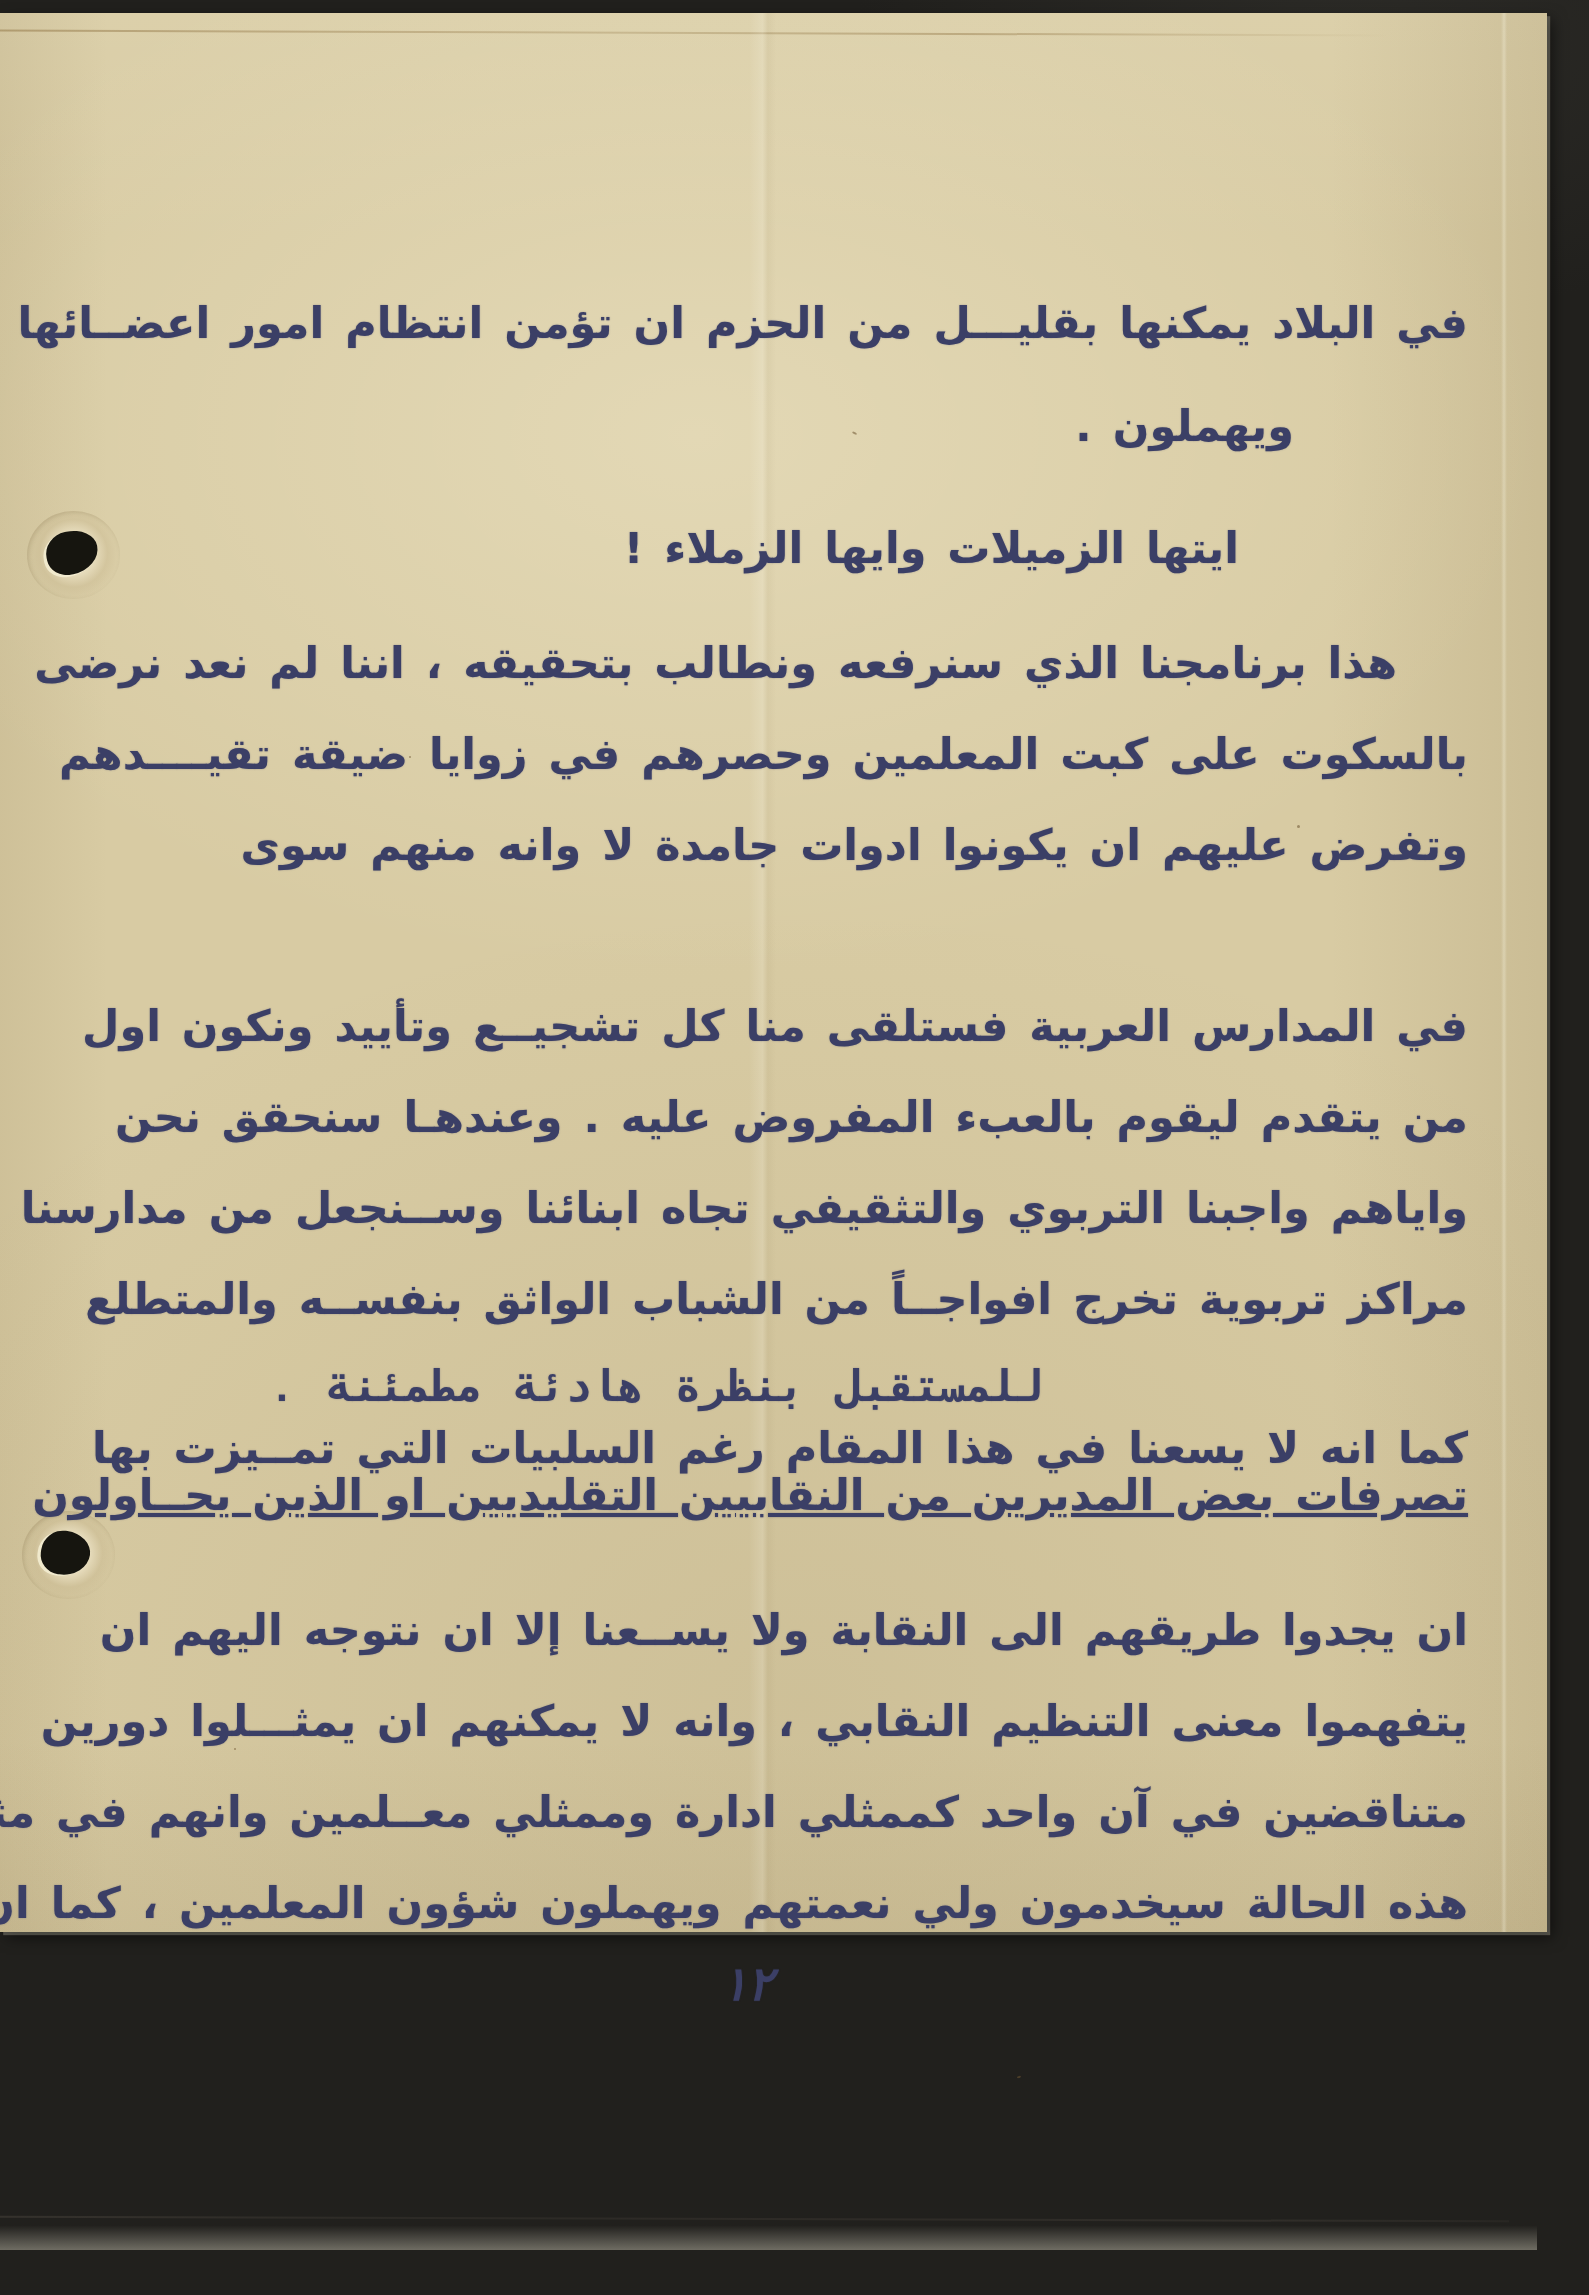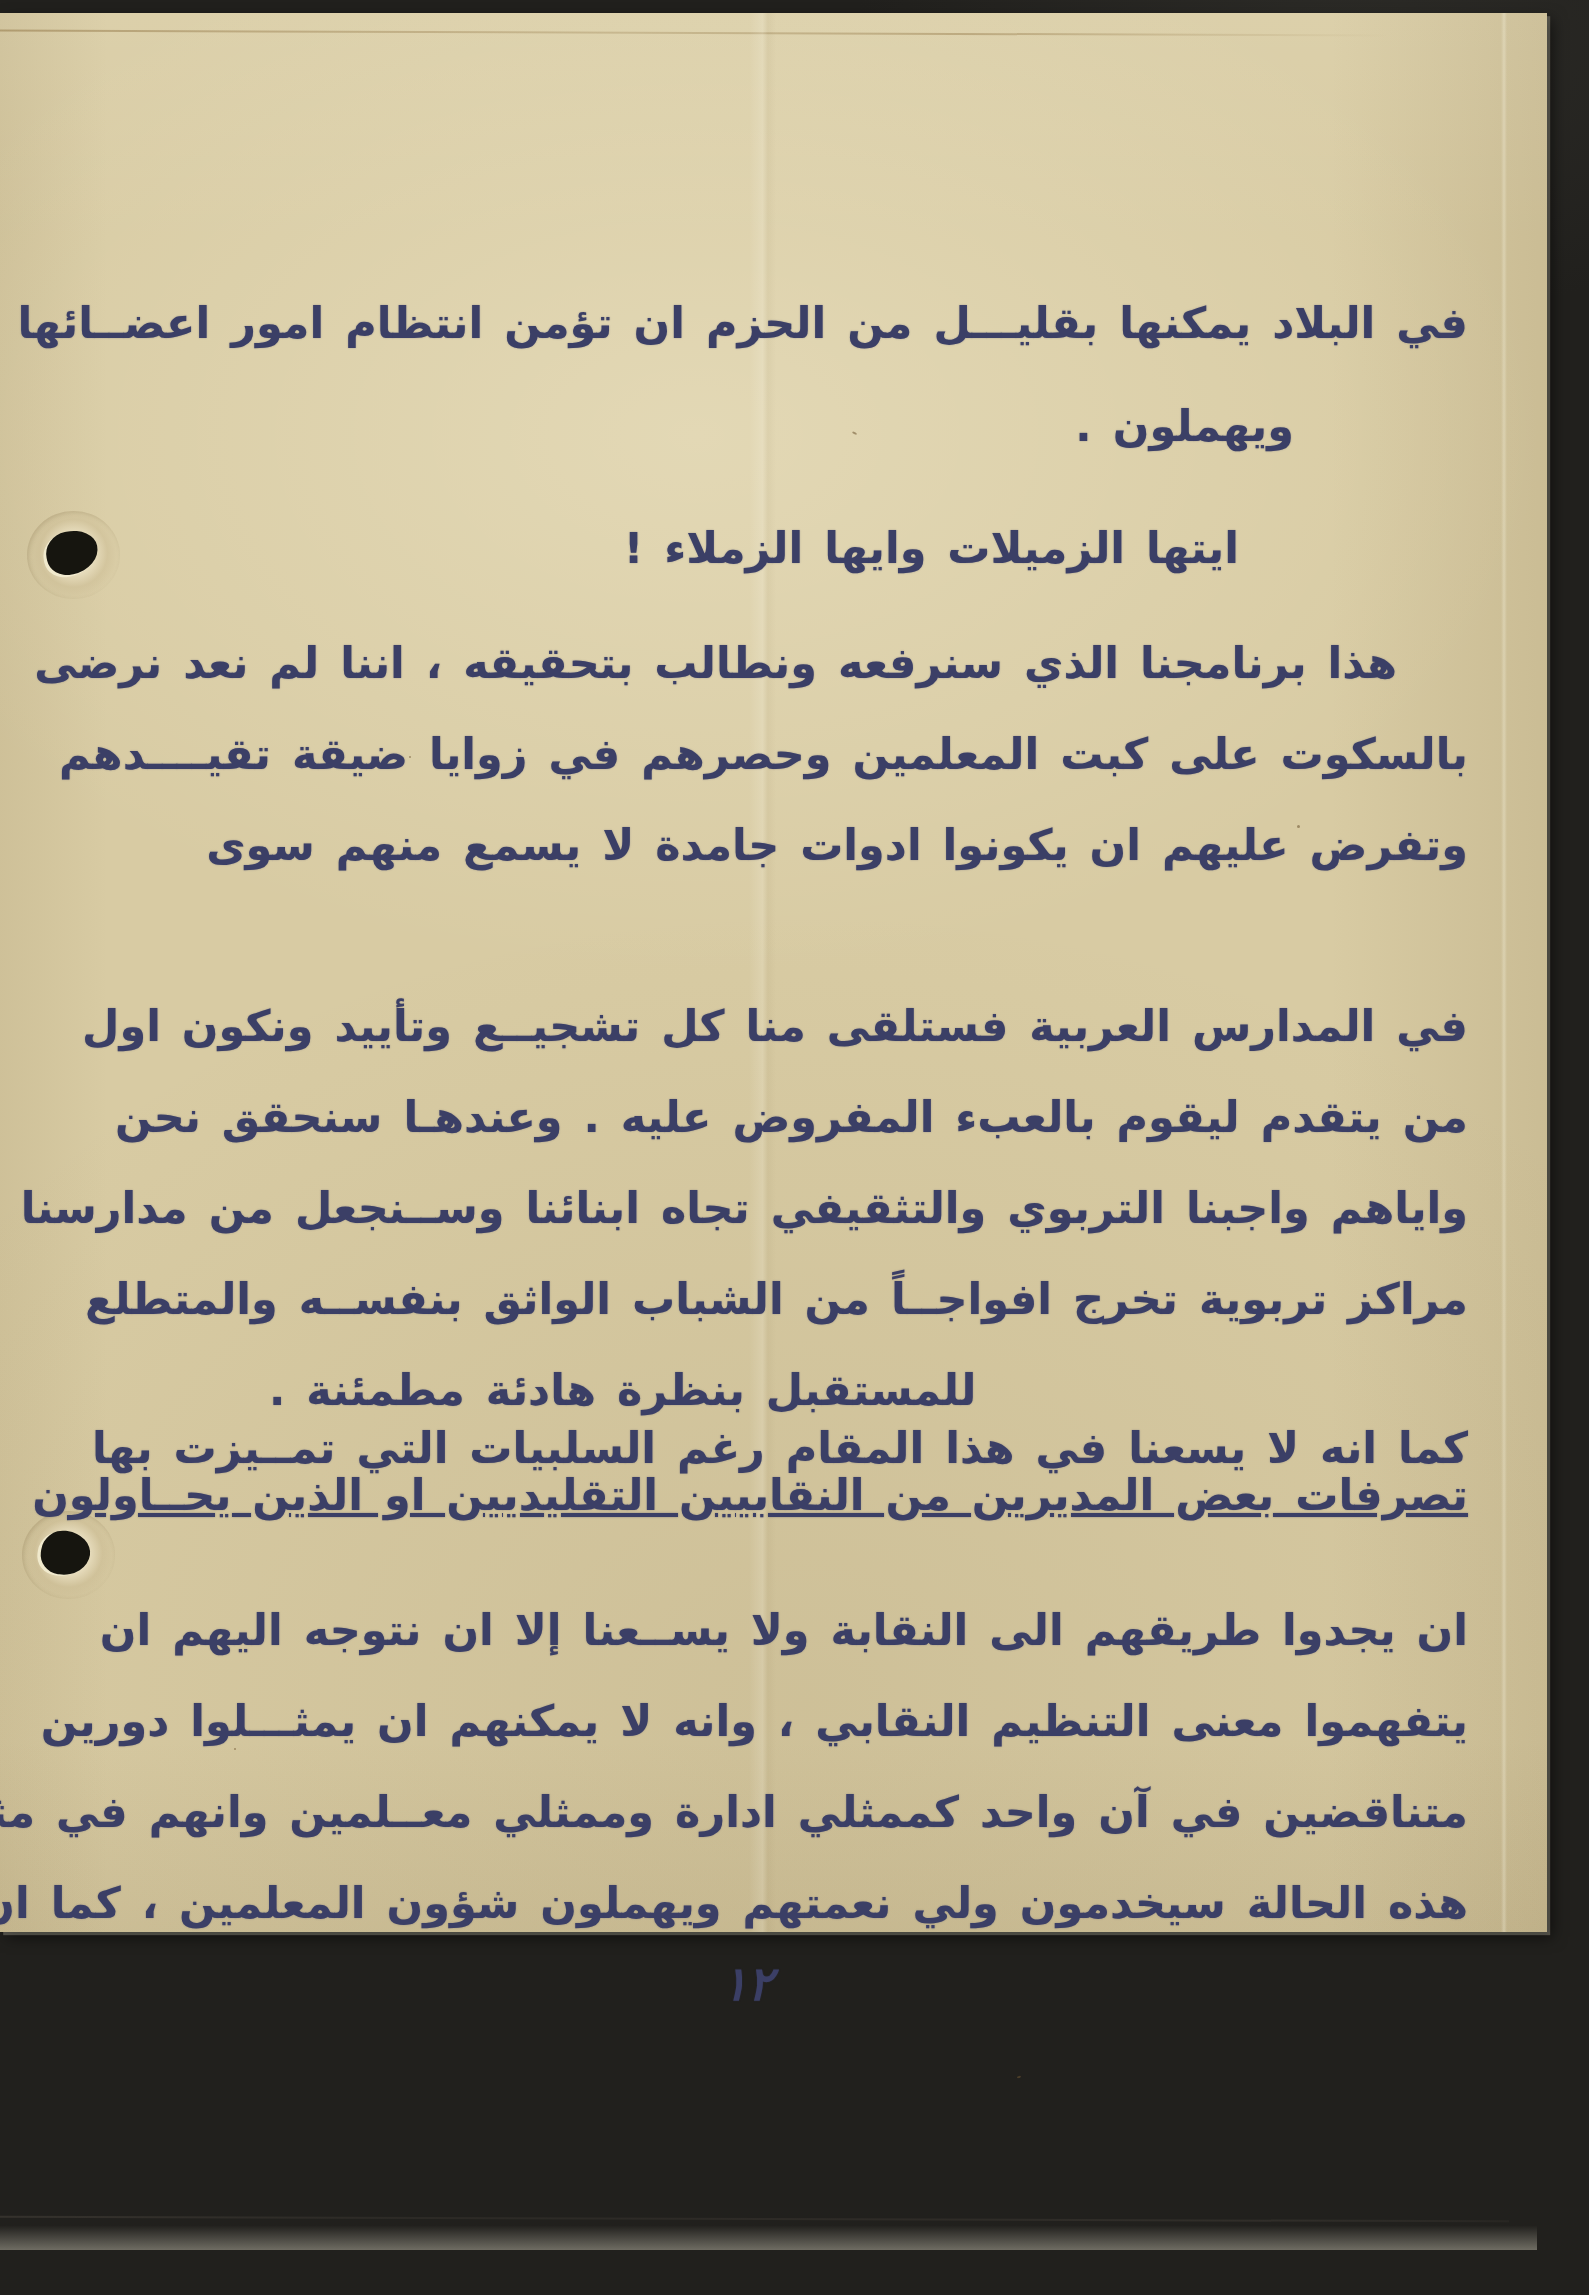--- a/index.html
+++ b/index.html
@@ -78,21 +78,21 @@
   .ln-intro2{ top:379px; right:253px; }
   .ln-head  { top:501px; right:308px; }
   .ln-p1-0{ top:616px;  right:150px; }
   .ln-p1-1{ top:707px;  }
   .ln-p1-2{ top:798px; }
   .ln-p1-3{ top:889px; }
   .ln-p1-4{ top:979px; }
   .ln-p1-5{ top:1070px; }
   .ln-p1-6{ top:1161px; }
   .ln-p1-7{ top:1252px; }
-  .ln-p1-8{ top:1343px; right:auto; left:269px; text-align:left; }
+  .ln-p1-8{ top:1343px; right:auto; left:269px; text-align:left;font-family:Liberation Mono, monospace; }
   .ln-p2-0{ top:1401px; }
   .ln-p2-1{ top:1448px;text-decoration:underline; }
   .ln-p2-2{ top:1583px; }
   .ln-p2-3{ top:1674px;text-align:right; }
   .ln-p2-4{ top:1765px; }
   .ln-p2-5{ top:1856px; }
   .ln-pageno{
     top:1937px; left:637px; right:auto; width:221px;
     text-align:center; font-size:47px;font-style:italic;
   }
@@ -123,21 +123,21 @@
     </div>
 
     <div class="text-layer">
       <div class="line ln-intro1">في البلاد يمكنها بقليـــل من الحزم ان تؤمن انتظام امور اعضــائها</div>
       <div class="line ln-intro2">ويهملون .</div>
 
       <div class="line ln-head">ايتها الزميلات وايها الزملاء !</div>
 
       <div class="line ln-p1-0">هذا برنامجنا الذي سنرفعه ونطالب بتحقيقه ، اننا لم نعد نرضى</div>
       <div class="line ln-p1-1">بالسكوت على كبت المعلمين وحصرهم في زوايا ضيقة تقيــــدهم</div>
-      <div class="line ln-p1-2">وتفرض عليهم ان يكونوا ادوات جامدة لا يسمع منهم سوى</div>
+      <div class="line ln-p1-2">وتفرض عليهم ان يكونوا ادوات جامدة لا وانه منهم سوى</div>
       <div class="line ln-p1-4">في المدارس العربية فستلقى منا كل تشجيــع وتأييد ونكون اول</div>
       <div class="line ln-p1-5">من يتقدم ليقوم بالعبء المفروض عليه . وعندهـا سنحقق نحن</div>
       <div class="line ln-p1-6">واياهم واجبنا التربوي والتثقيفي تجاه ابنائنا وســنجعل من مدارسنا</div>
       <div class="line ln-p1-7">مراكز تربوية تخرج افواجــاً من الشباب الواثق بنفســه والمتطلع</div>
       <div class="line ln-p1-8">للمستقبل بنظرة هادئة مطمئنة .</div>
 
       <div class="line ln-p2-0">كما انه لا يسعنا في هذا المقام رغم السلبيات التي تمــيزت بها</div>
       <div class="line ln-p2-1">تصرفات بعض المديرين من النقابيين التقليديين او الذين يحــاولون</div>
       <div class="line ln-p2-2">ان يجدوا طريقهم الى النقابة ولا يســعنا إلا ان نتوجه اليهم ان</div>
       <div class="line ln-p2-3">يتفهموا معنى التنظيم النقابي ، وانه لا يمكنهم ان يمثـــلوا دورين</div>

